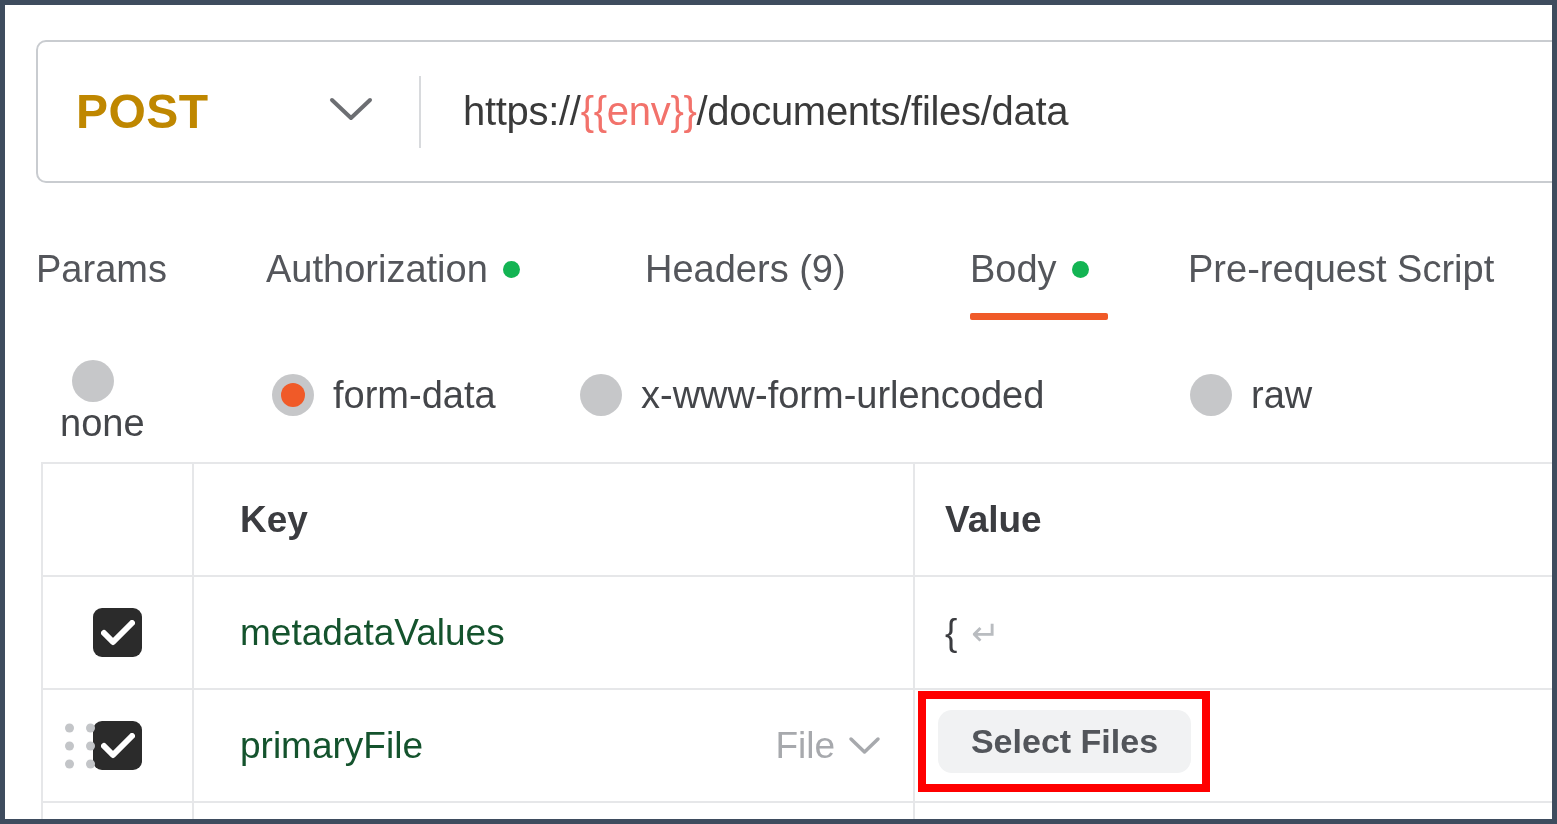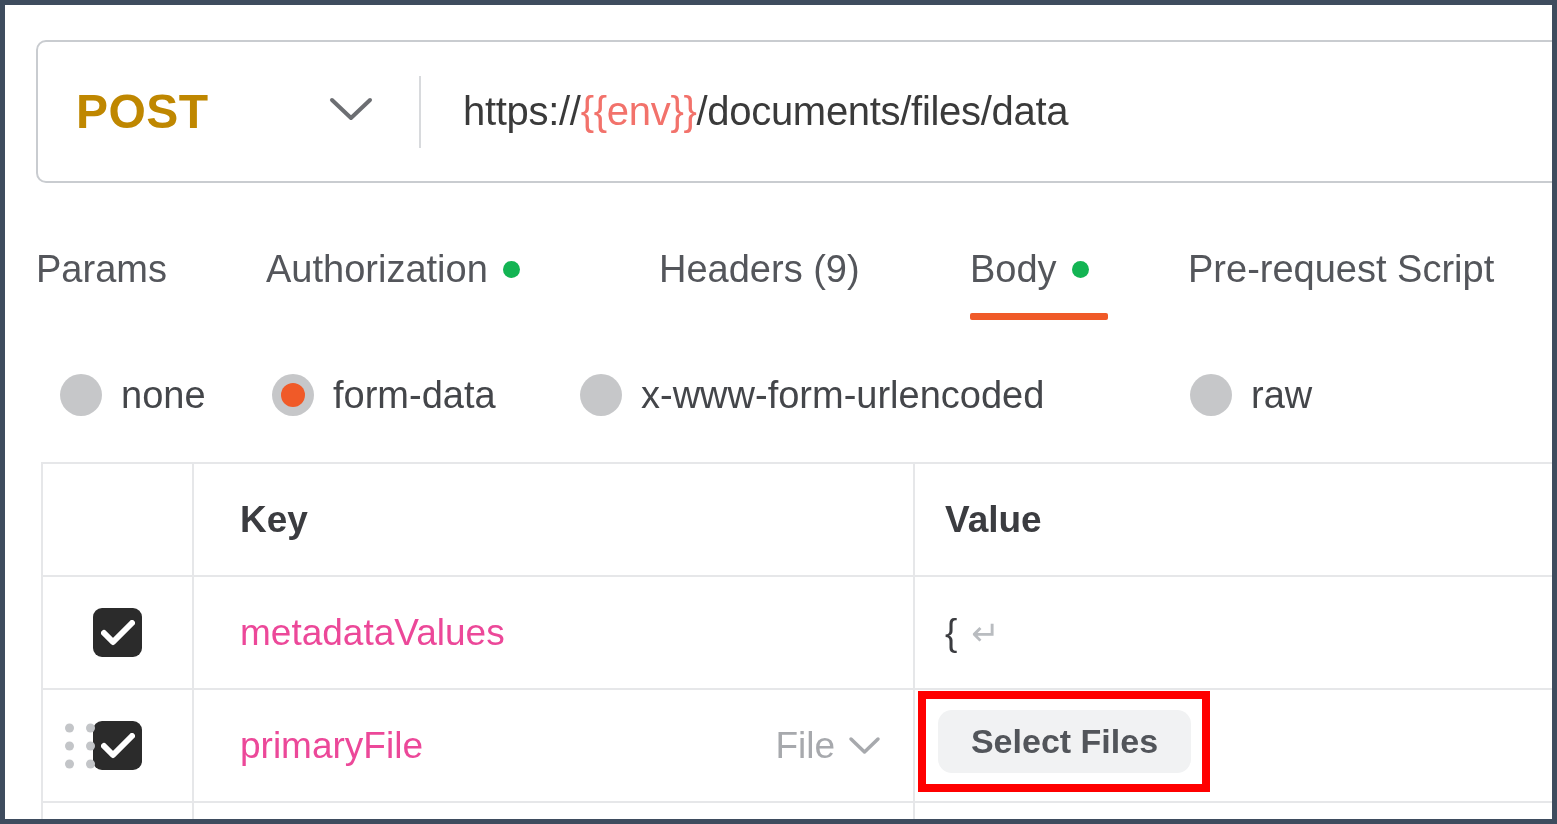--- a/index.html
+++ b/index.html
@@ -206,21 +206,21 @@
     align-items: center;
     padding-left: 30px;
   }
   .th-text {
     font-size: 37px;
     font-weight: bold;
     color: #3b3c40;
   }
   .key-text {
     font-size: 37px;
-    color: #ec4899;
+    color: #14532d;
   }
   .value-text {
     font-size: 37px;
     color: #3b3c40;
   }
   .newline-glyph {
     color: #b9bcc0;
     font-size: 34px;
     margin-left: 14px;
   }
@@ -334,38 +334,38 @@
 
     <div class="tab" style="left:31px;">
       <span>Params</span>
     </div>
 
     <div class="tab" style="left:261px;">
       <span>Authorization</span>
       <span class="dot"></span>
     </div>
 
-    <div class="tab" style="left:654px;">
+    <div class="tab" style="left:640px;">
       <span>Headers (9)</span>
     </div>
 
     <div class="tab" style="left:965px;text-align:center;">
       <span>Body</span>
       <span class="dot"></span>
     </div>
     <div class="tab-underline" style="left:965px; width:138px;"></div>
 
     <div class="tab" style="left:1183px;">
       <span>Pre-request Script</span>
     </div>
   </div>
 
   <div id="body-type-row">
 
-    <div class="radio-opt" style="left:55px;">
+    <div class="radio-opt" style="left:55px;flex-direction:column;">
       <span class="radio-circle"></span>
       <span>none</span>
     </div>
 
     <div class="radio-opt" style="left:267px;">
       <span class="radio-circle selected"></span>
       <span>form-data</span>
     </div>
 
     <div class="radio-opt" style="left:575px;">

